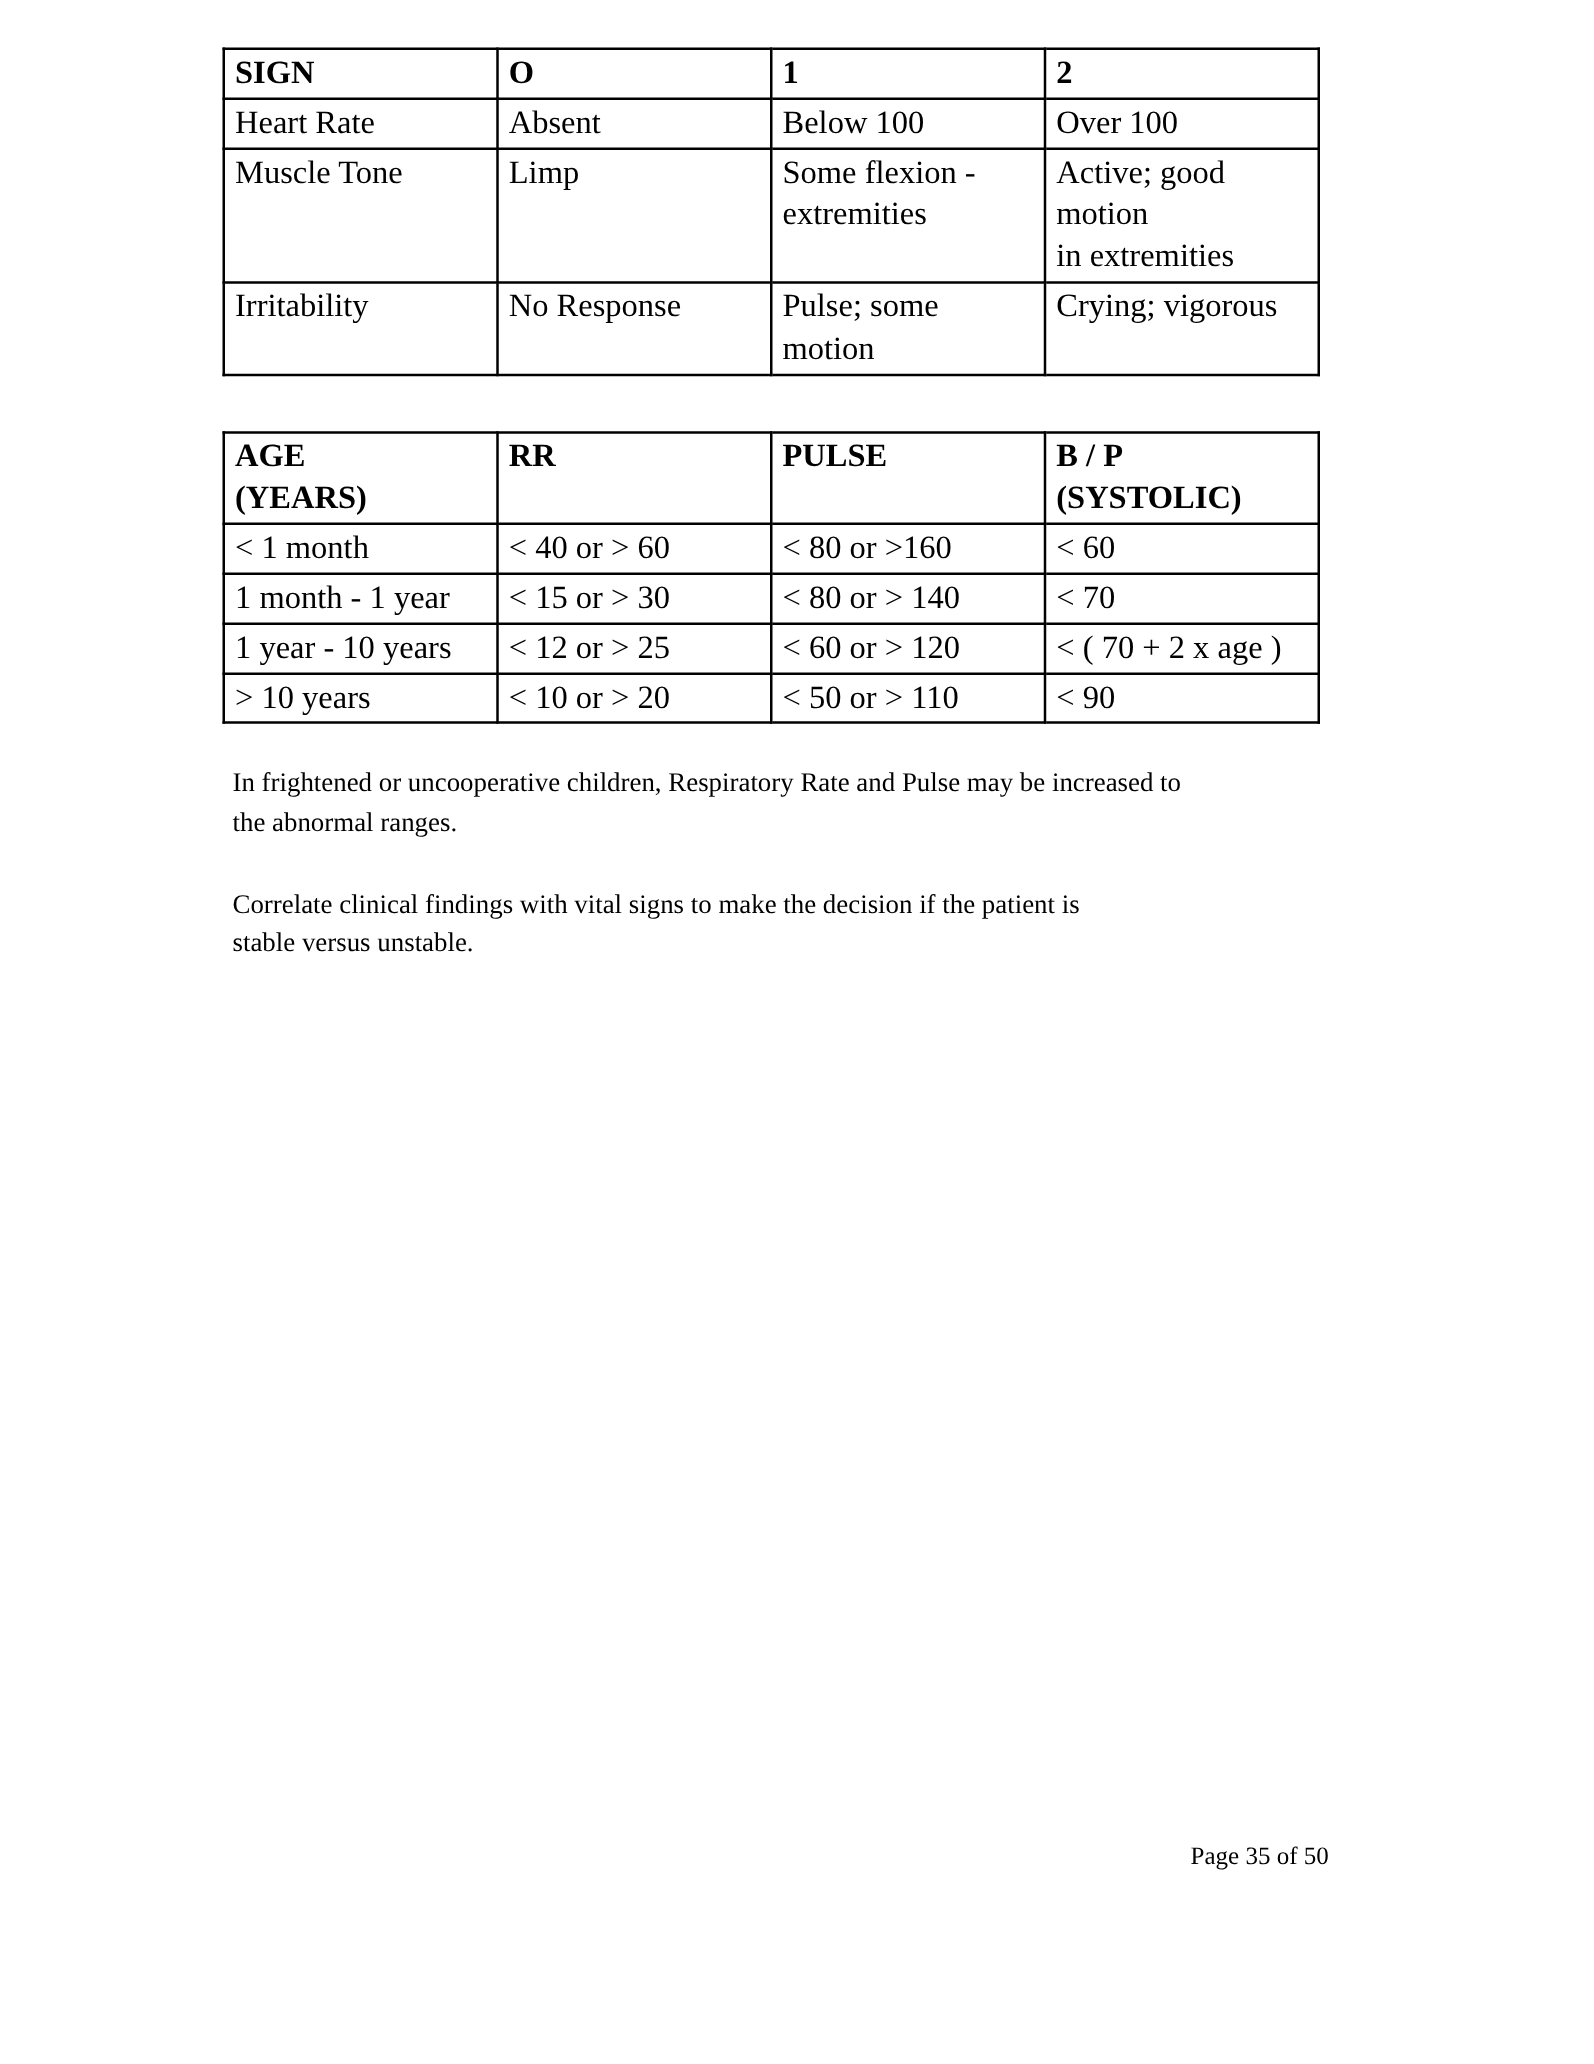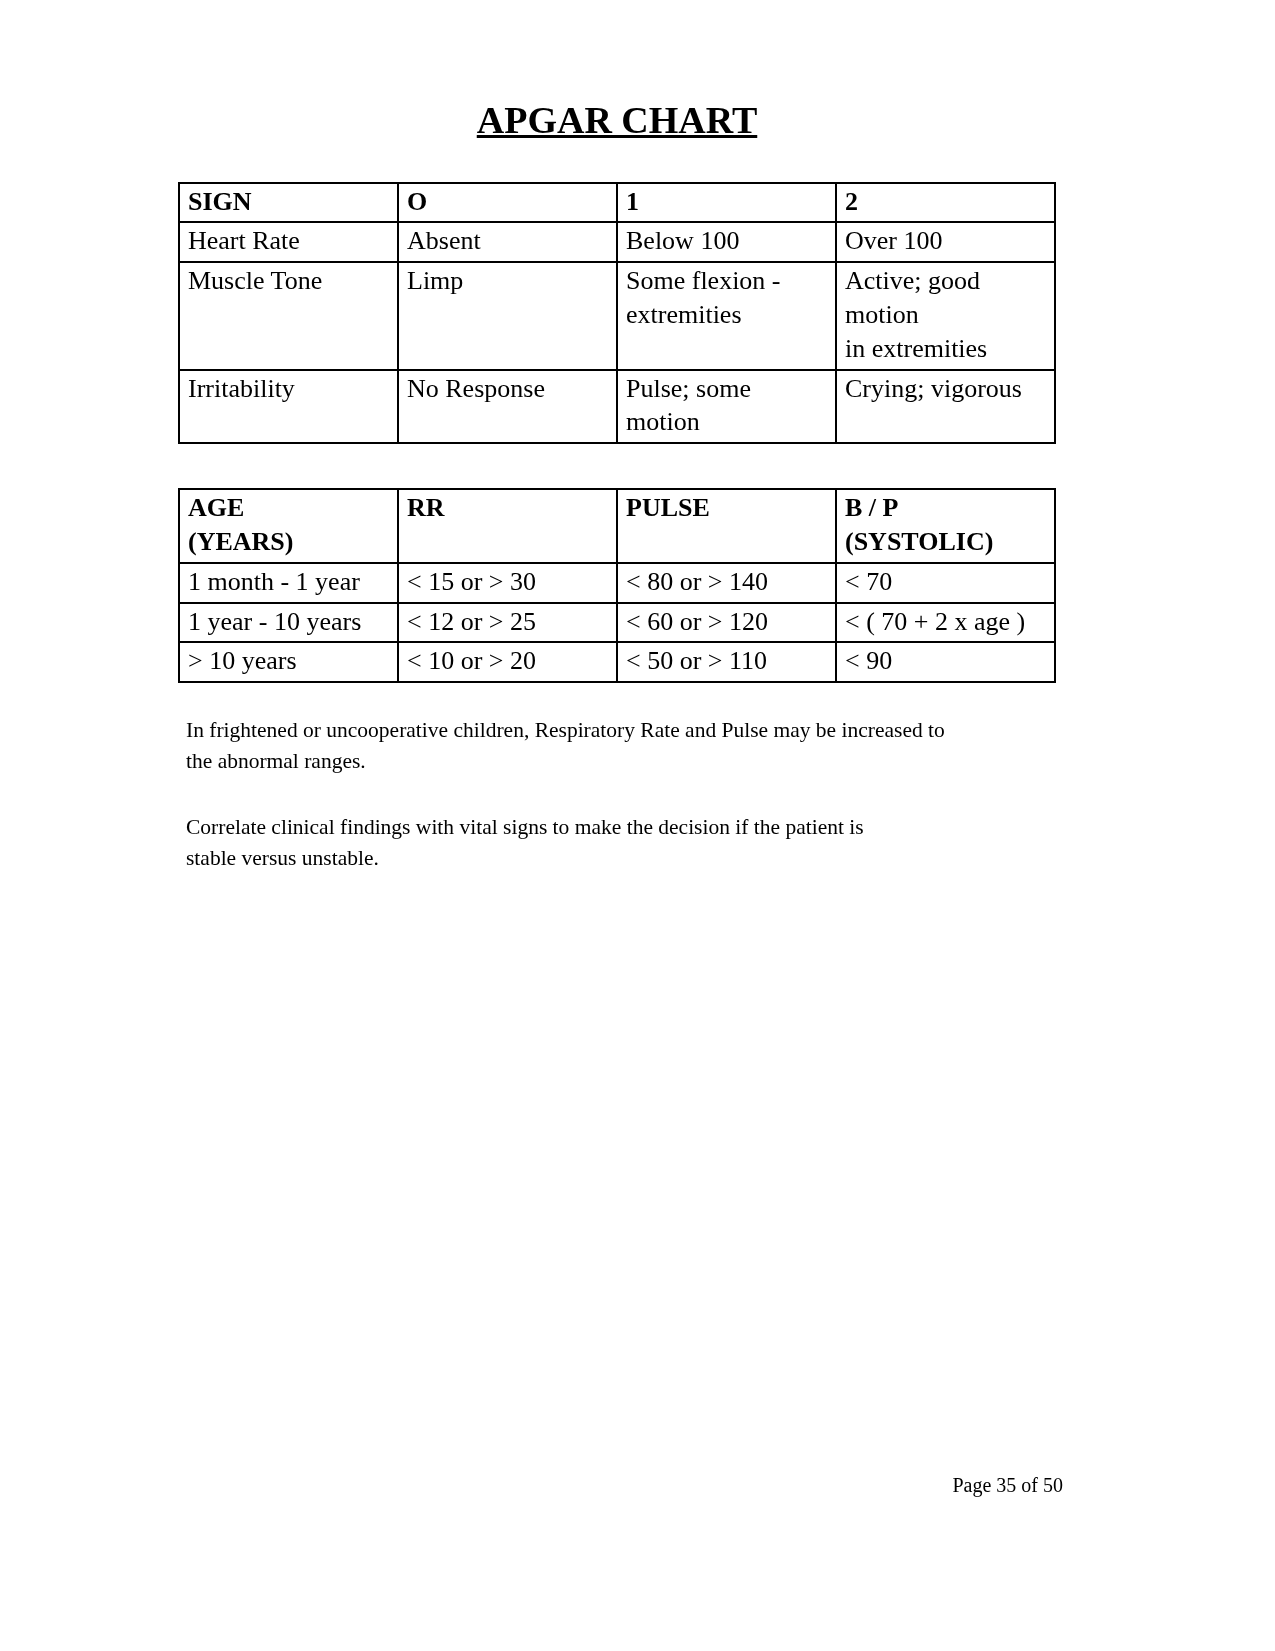--- a/index.html
+++ b/index.html
@@ -67,21 +67,20 @@
     font-size: 20px;
     white-space: nowrap;
   }
   .page-footer .num { font-weight: normal; }
 </style>
 </head>
 <body>
 
 <div class="content">
 
-  <h1 class="doc-title apgar-title">APGAR CHART</h1>
 
   <table class="apgar-table">
     <tbody>
       <tr>
         <th>SIGN</th>
         <th>O</th>
         <th>1</th>
         <th>2</th>
       </tr>
       <tr>
@@ -113,20 +112,26 @@
     <tbody>
       <tr>
         <th>AGE
 (YEARS)</th>
         <th>RR</th>
         <th>PULSE</th>
         <th>B / P
 (SYSTOLIC)</th>
       </tr>
       <tr>
+        <td>&lt; 1 month</td>
+        <td>&lt; 40 or &gt; 60</td>
+        <td>&lt; 80 or &gt;160</td>
+        <td>&lt; 60</td>
+      </tr>
+      <tr>
         <td>1 month - 1 year</td>
         <td>&lt; 15 or &gt; 30</td>
         <td>&lt; 80 or &gt; 140</td>
         <td>&lt; 70</td>
       </tr>
       <tr>
         <td>1 year - 10 years</td>
         <td>&lt; 12 or &gt; 25</td>
         <td>&lt; 60 or &gt; 120</td>
         <td>&lt; ( 70 + 2 x age )</td>

